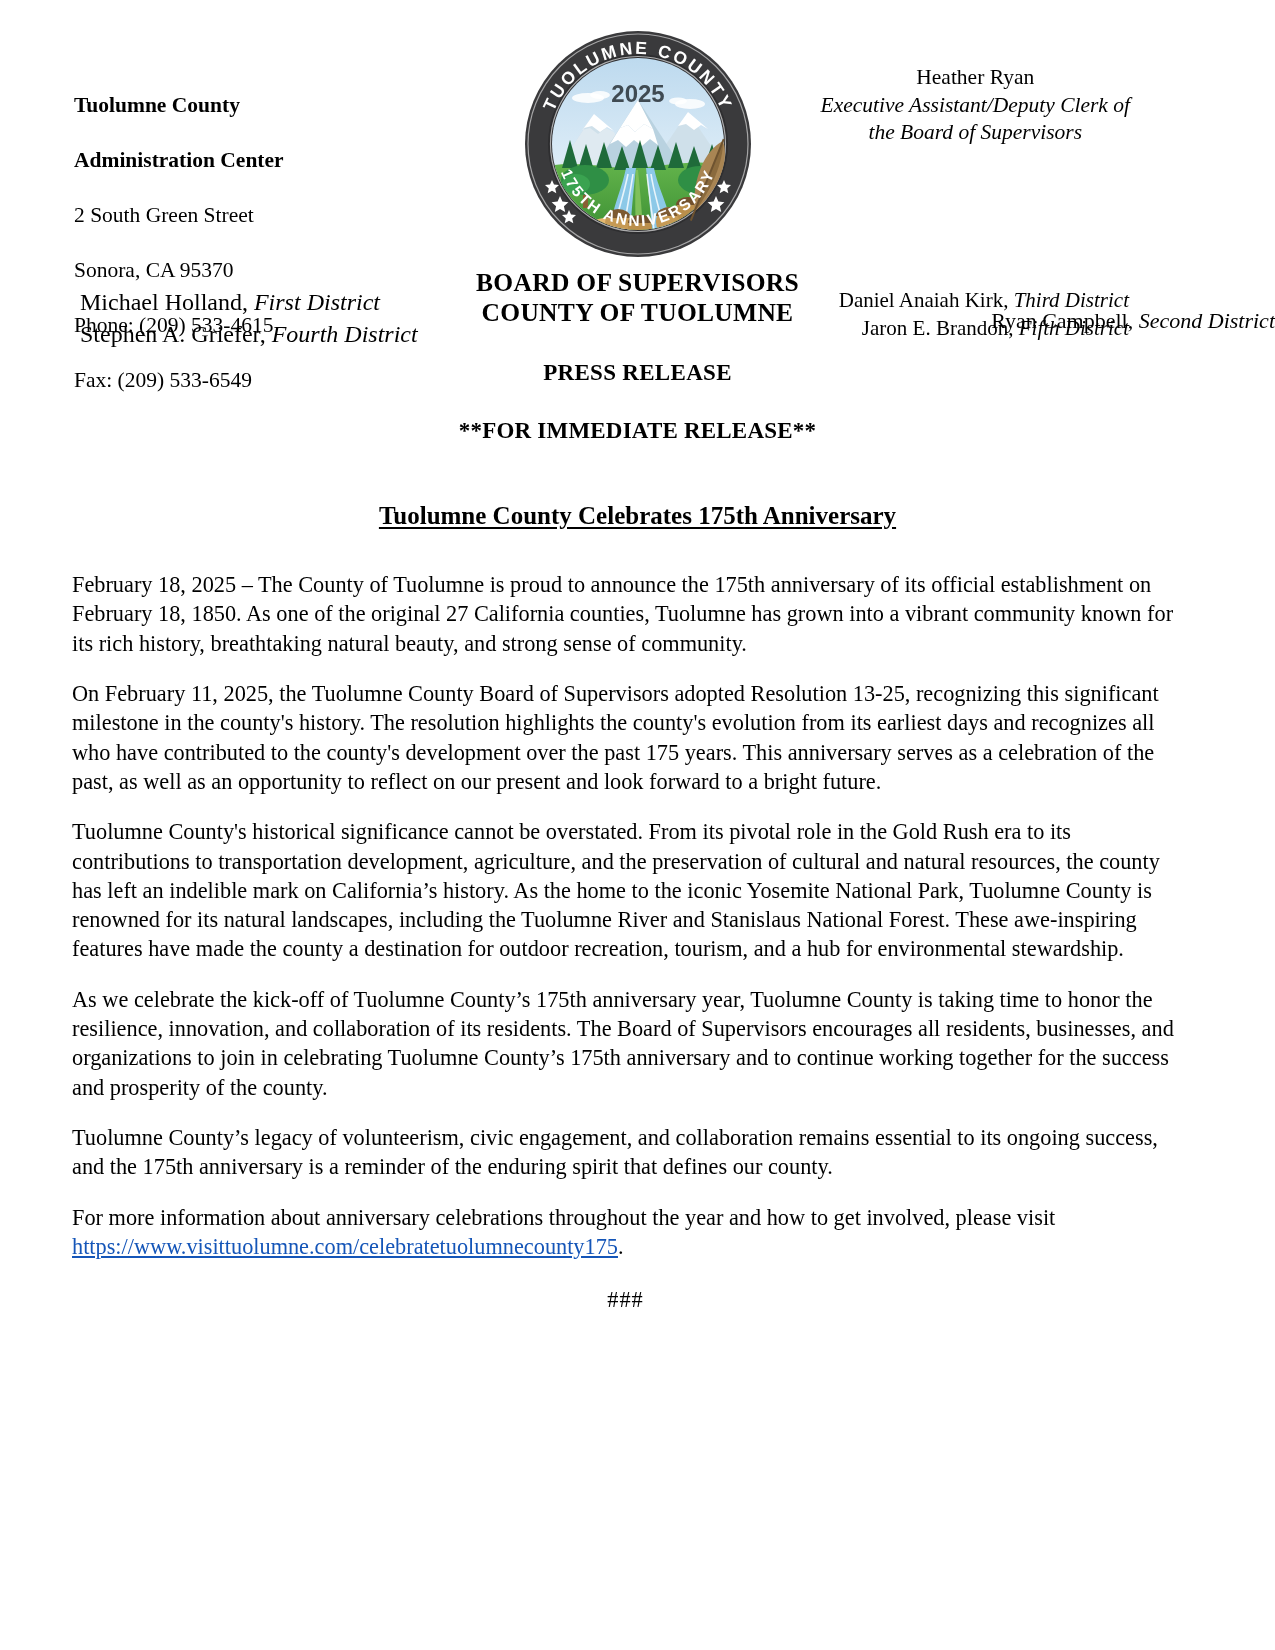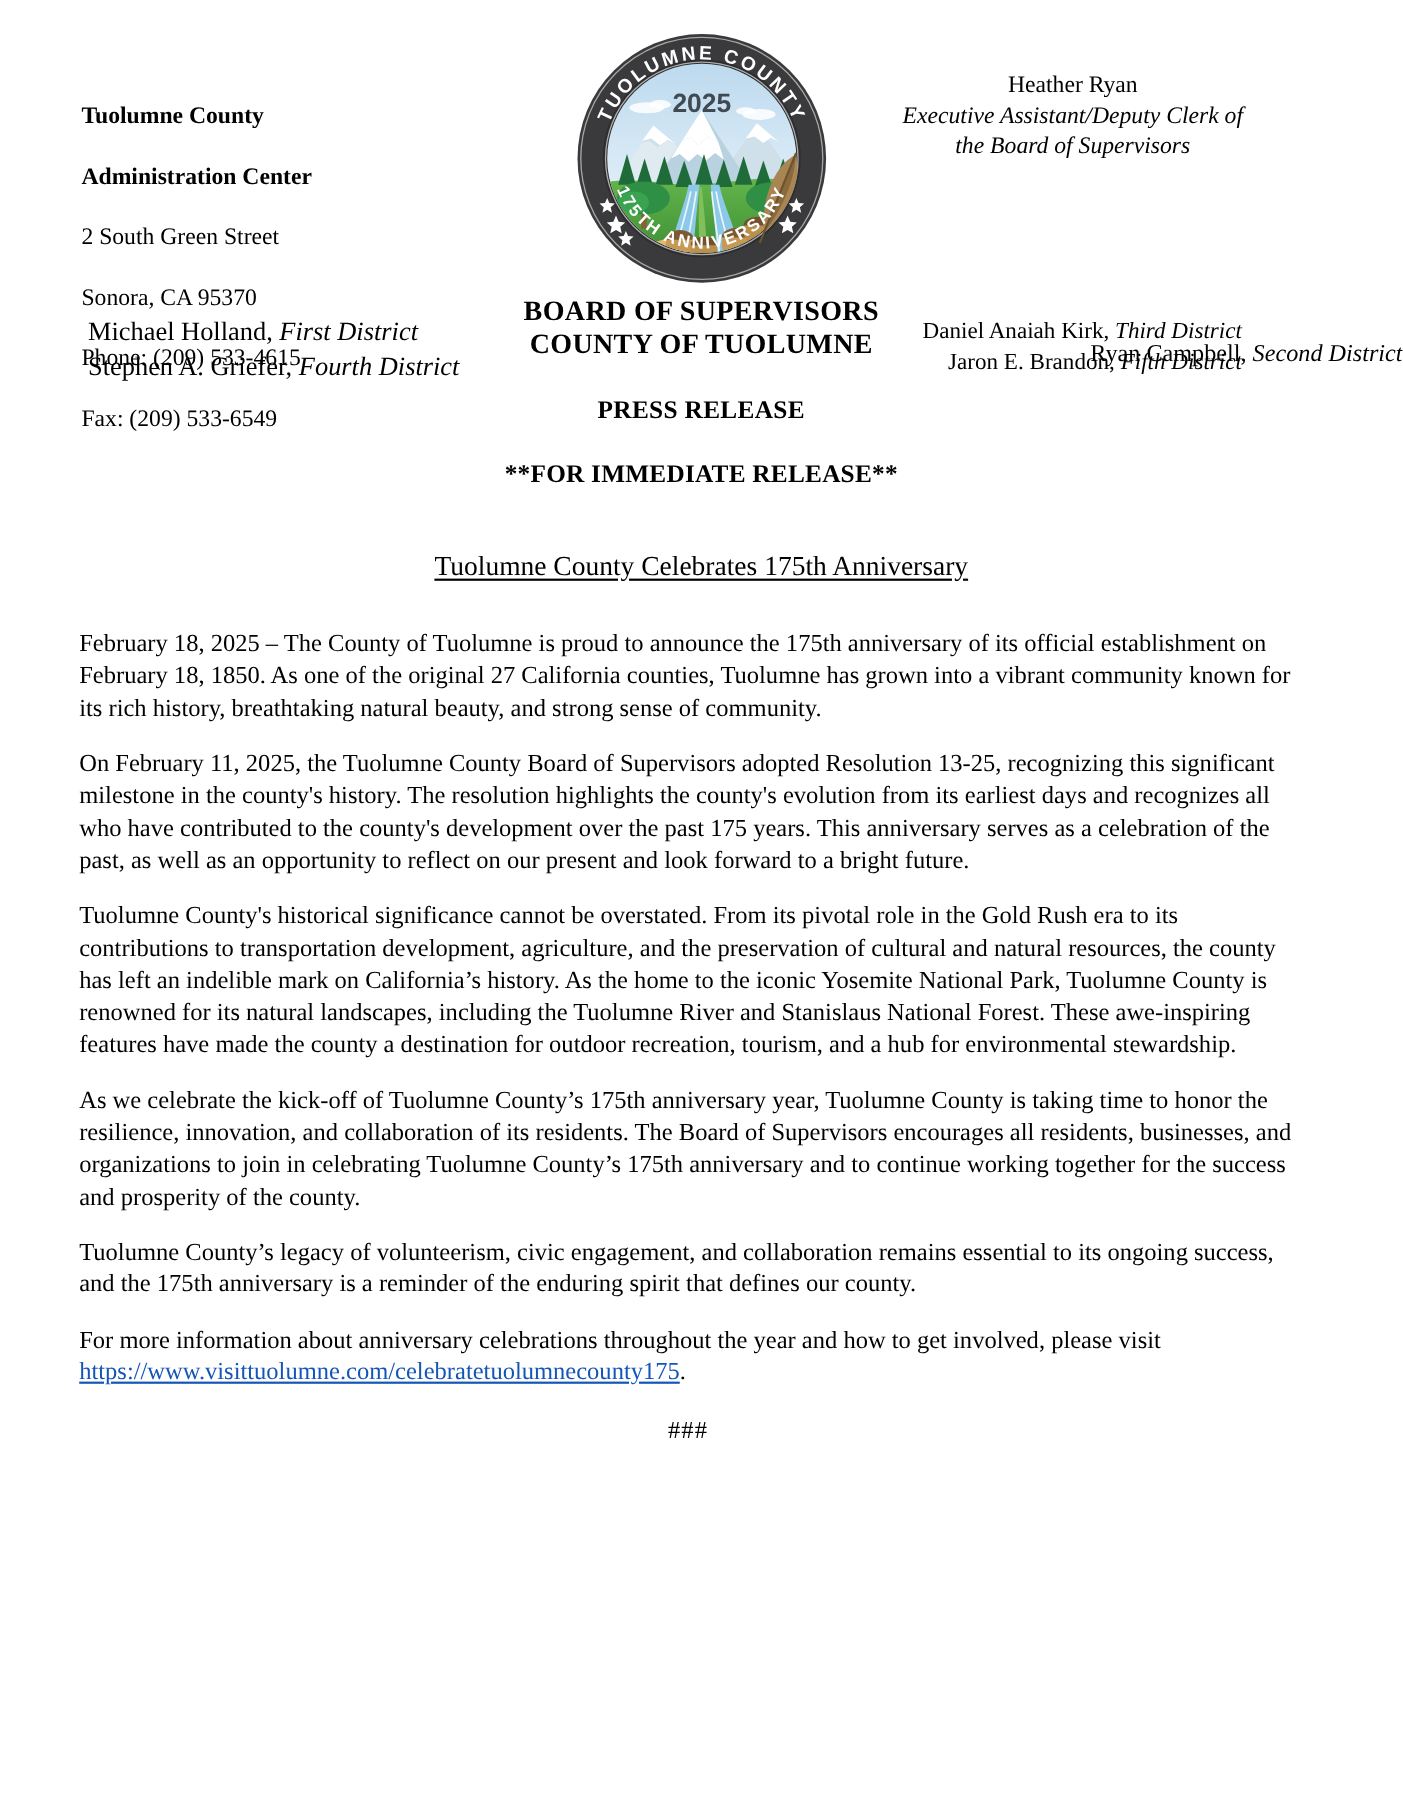--- a/index.html
+++ b/index.html
@@ -114,21 +114,21 @@
   .immediate {
     margin-top: 32px;
     text-align: center;
     font-weight: bold;
     font-size: 23px;
     letter-spacing: 0.2px;
   }
   .headline {
     margin-top: 58px;
     text-align: center;
-    font-weight: normal;
+    font-weight: bold;
     font-size: 25px;
     text-decoration: underline;
     text-underline-offset: 3px;
   }
 
   
   .body-copy {
     margin: 0 auto;
     padding: 0 96px 0 72px;
     box-sizing: border-box;

